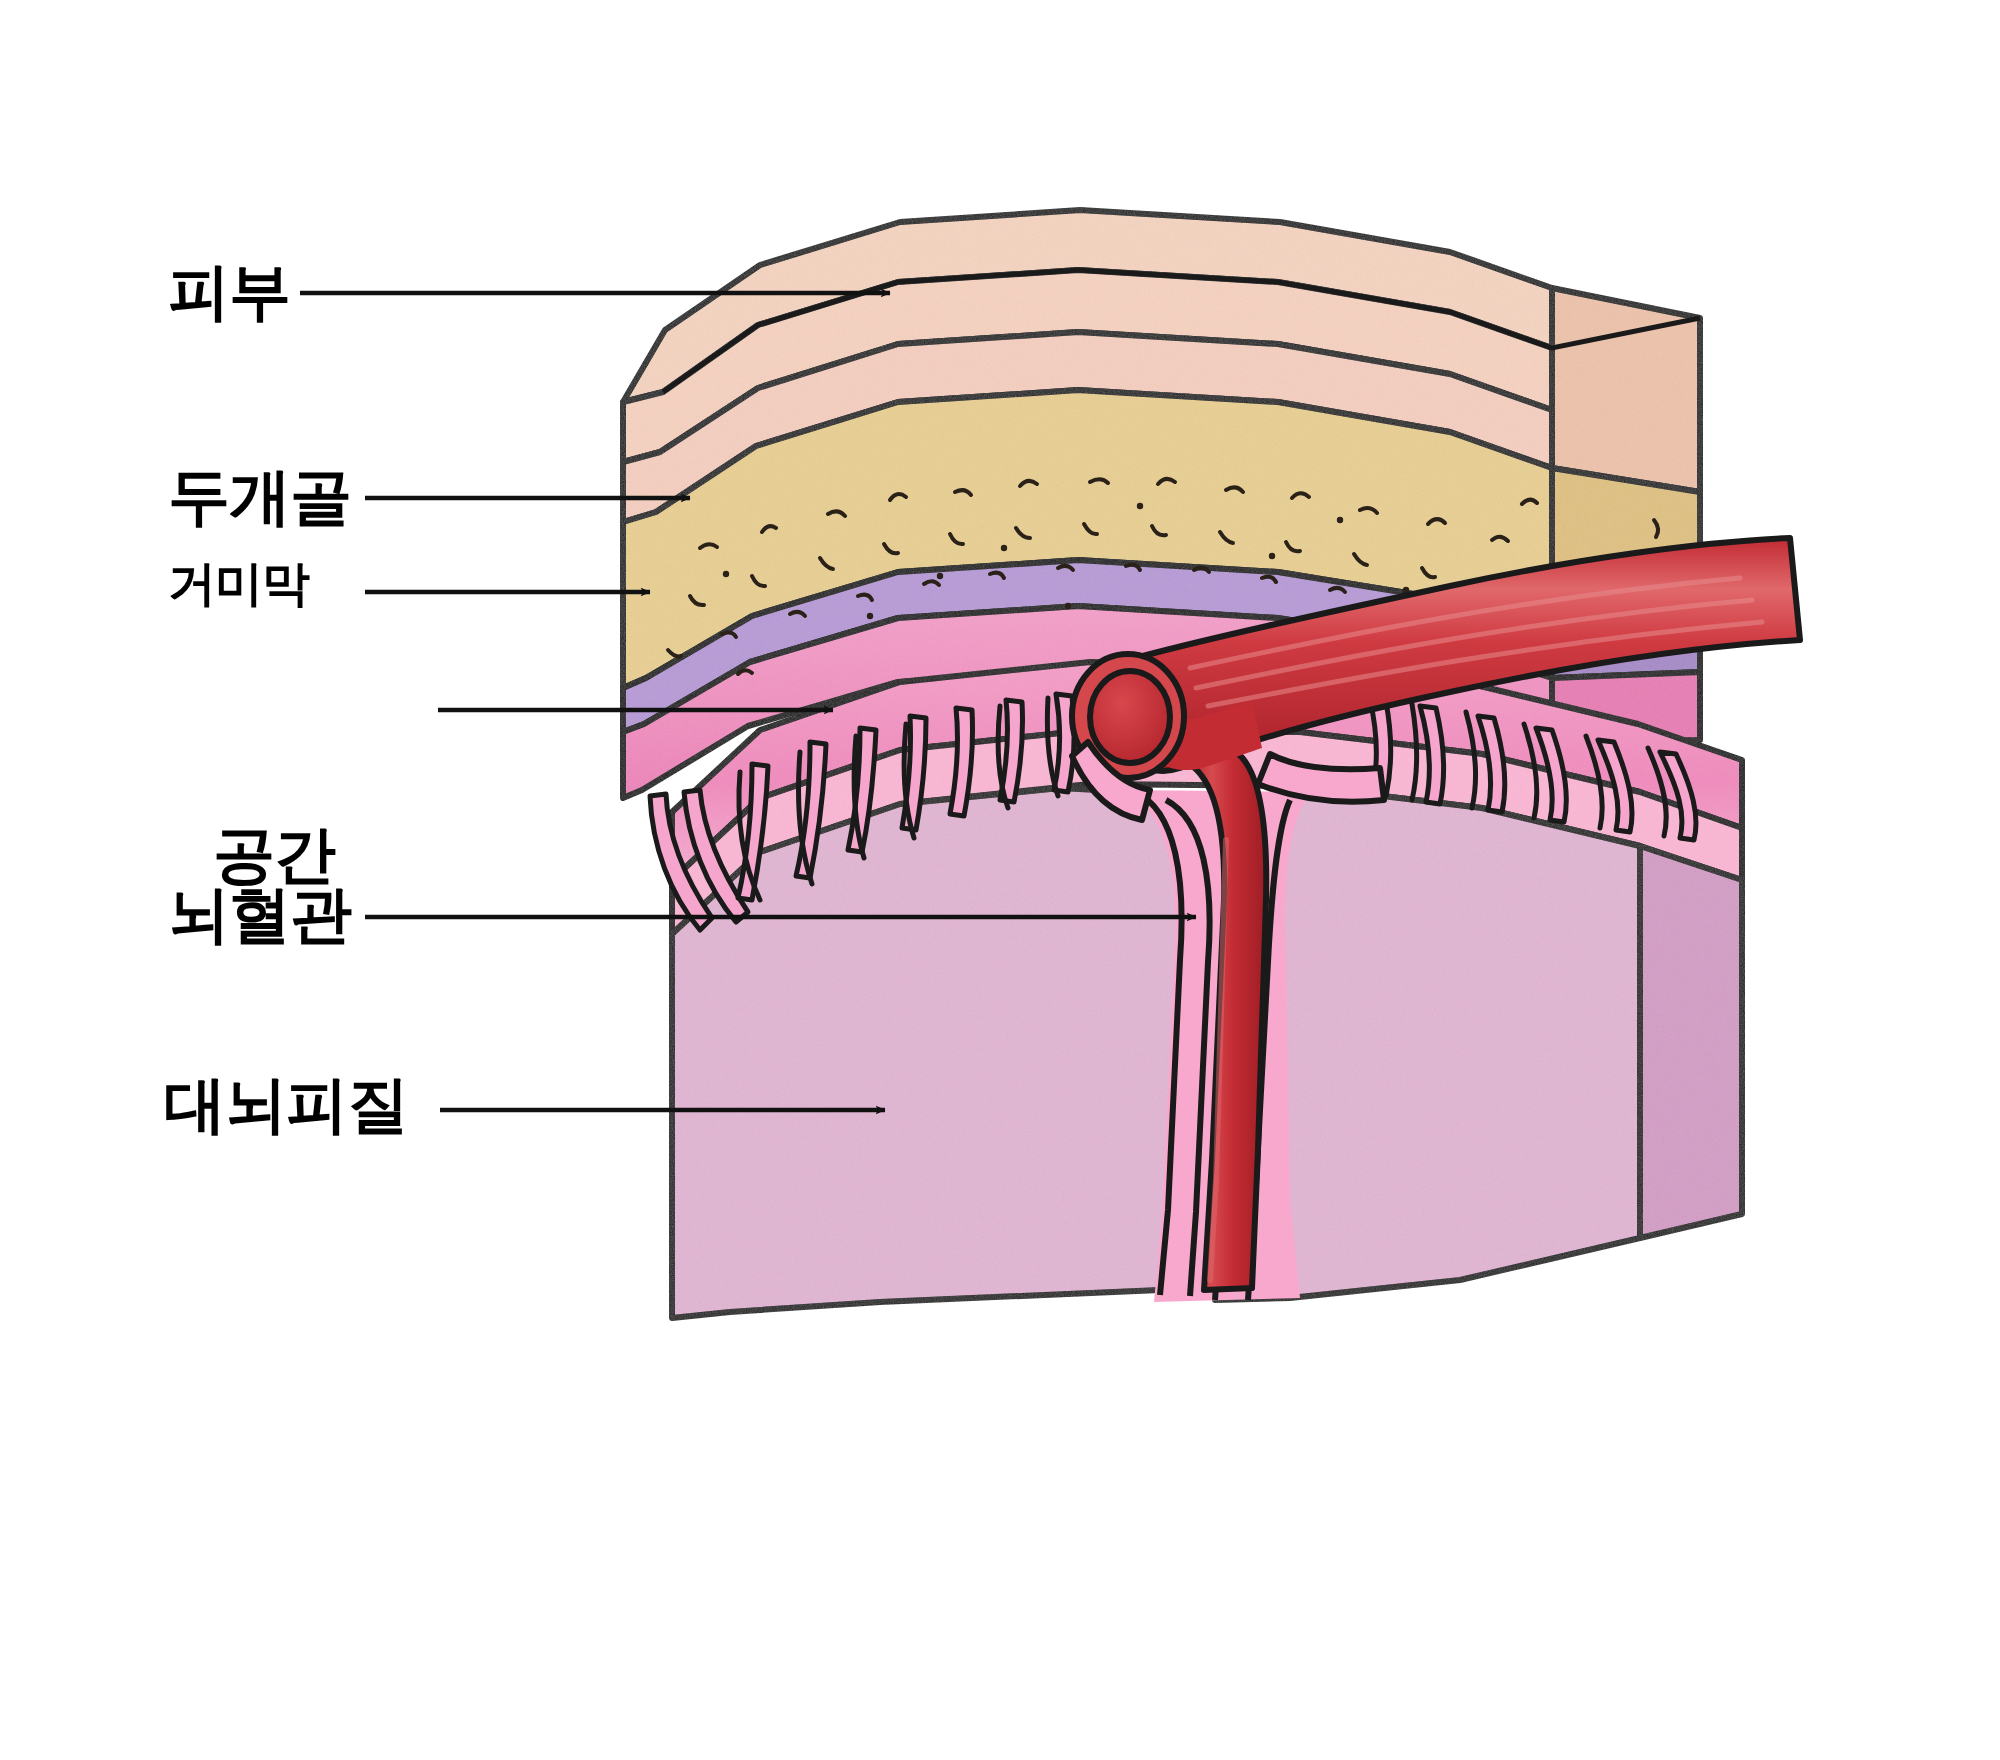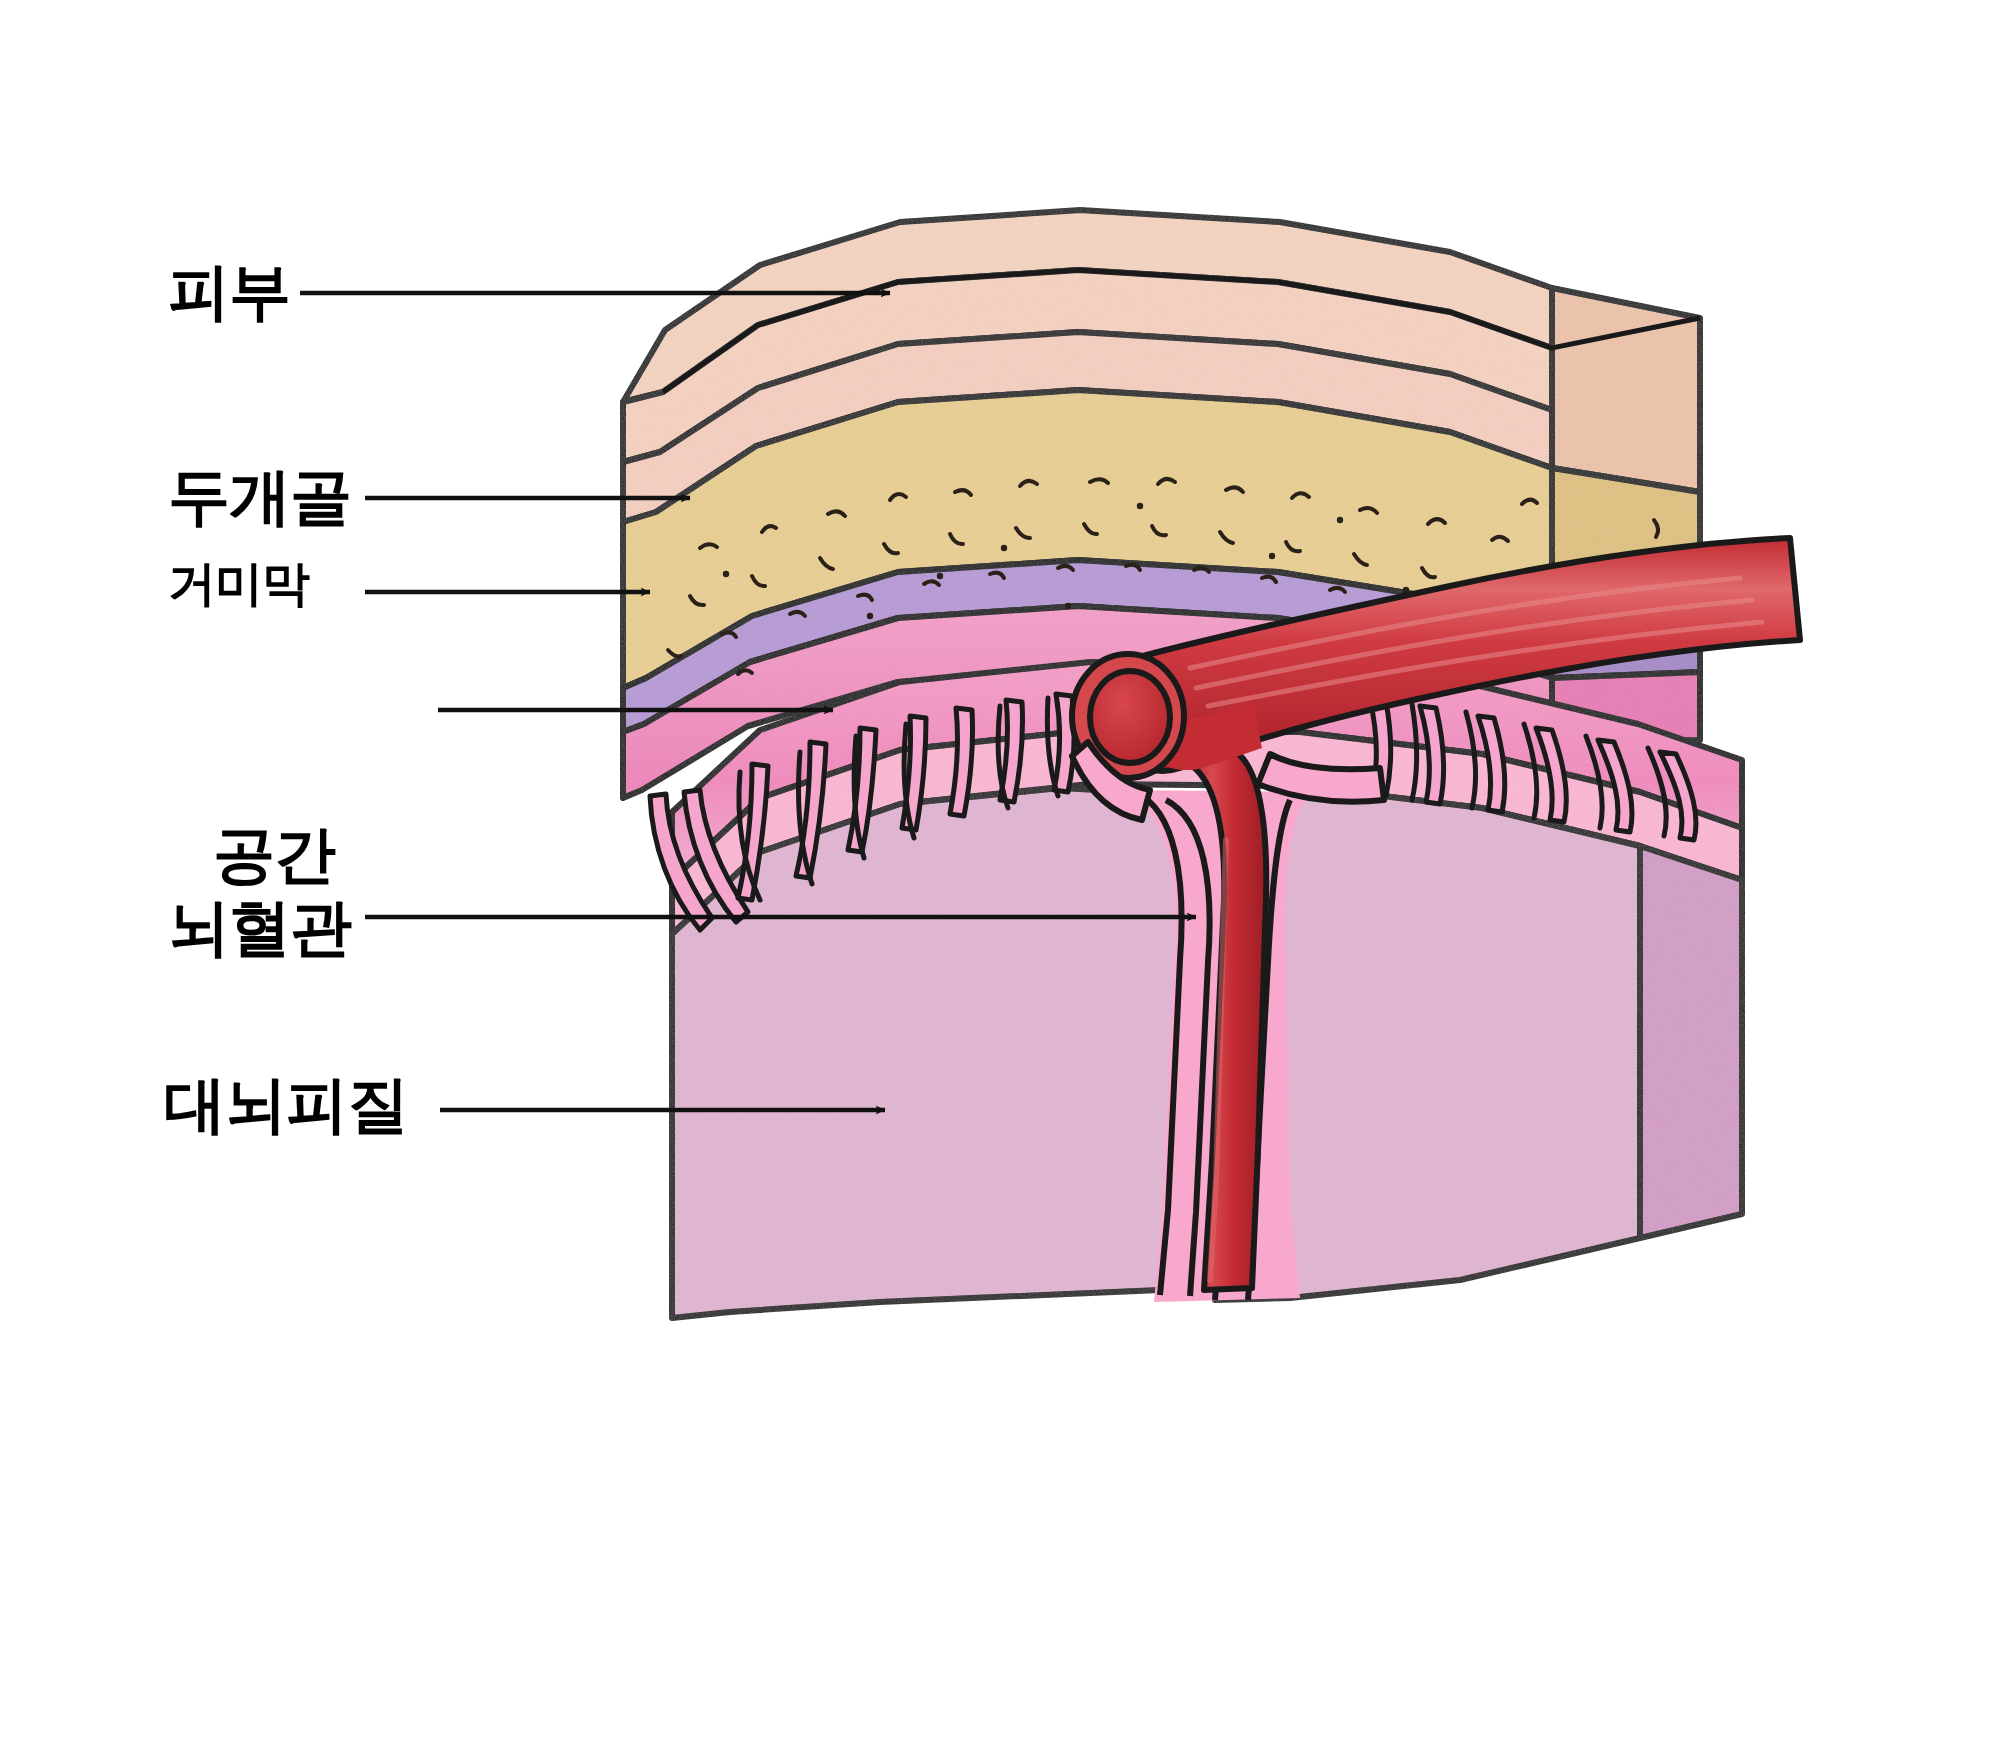--- a/index.html
+++ b/index.html
@@ -38,21 +38,21 @@
     white-space: pre;
     line-height: 1.18;
     letter-spacing: -1px;
   }
 
   .lbl-skin        { left: 168px;  top: 255px;  font-size: 62px; }
   .lbl-skull       { left: 168px;  top: 460px;  font-size: 62px; }
   .lbl-arachnoid   { left: 168px;  top: 555px;  font-size: 48px; }
   .lbl-subarach    { left: 168px;  top: 672px;  font-size: 62px; text-align: left; }
   .lbl-subarach .l2{ display: block; margin-left: 45px; }
-  .lbl-vessel      { left: 168px;  top: 878px;  font-size: 62px; margin-top: 13px; }
+  .lbl-vessel      { left: 168px;  top: 878px;  font-size: 62px; }
   .lbl-cortex      { left: 164px;  top: 1068px; font-size: 62px; }
 
   .fig-title {
     position: absolute;
     left: 0;
     top: 1462px;
     width: 2000px;
     text-align: center;
     font-family: "DejaVu Sans", "Liberation Sans", sans-serif;
     font-weight: 700;

